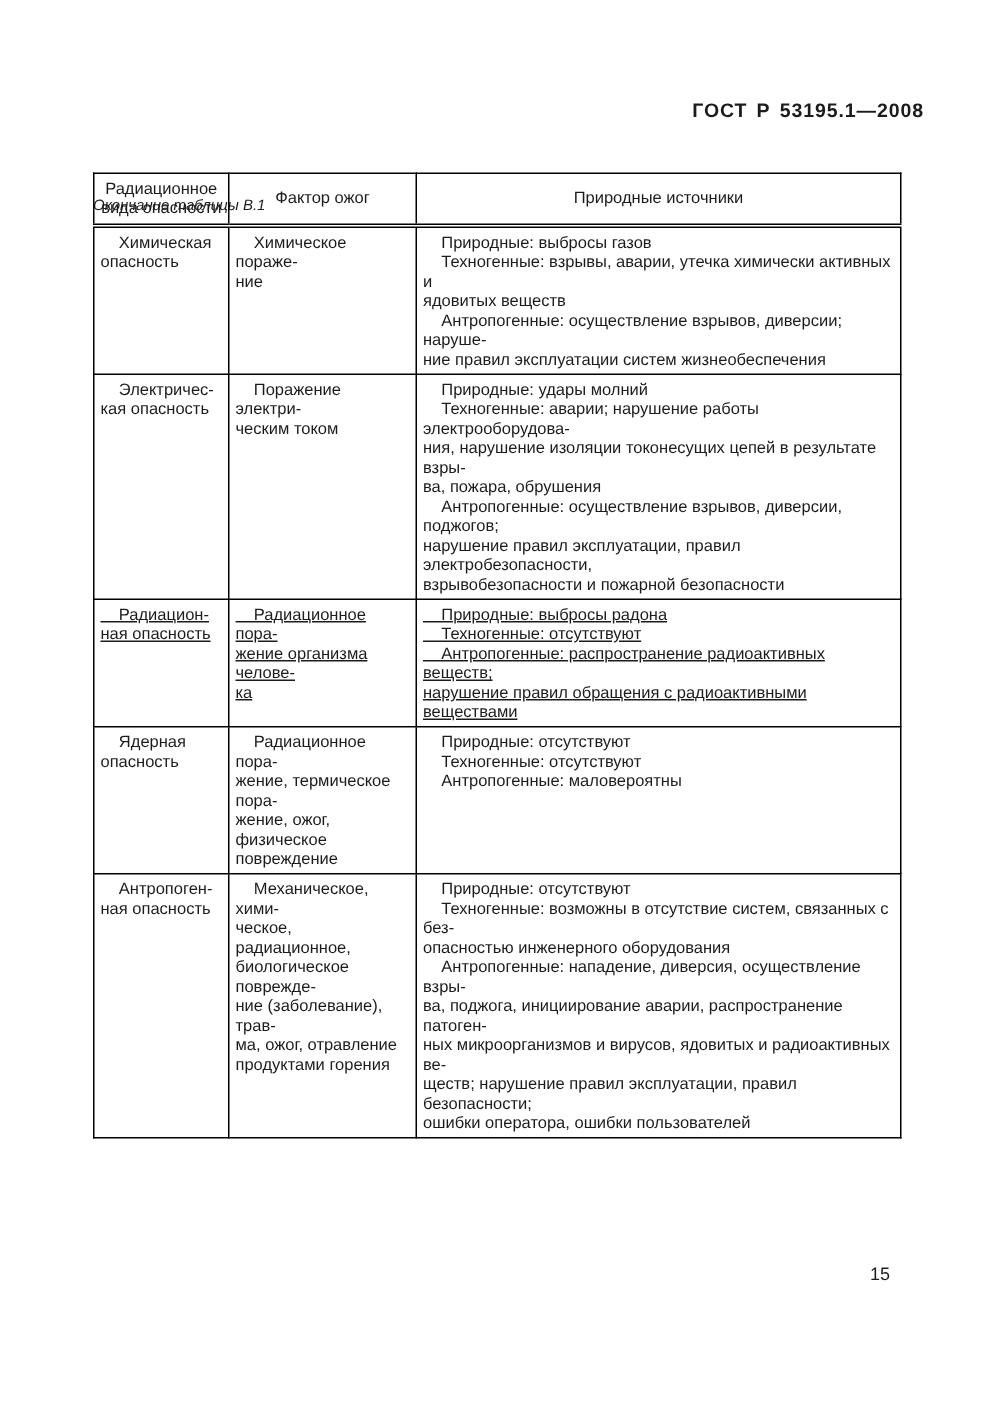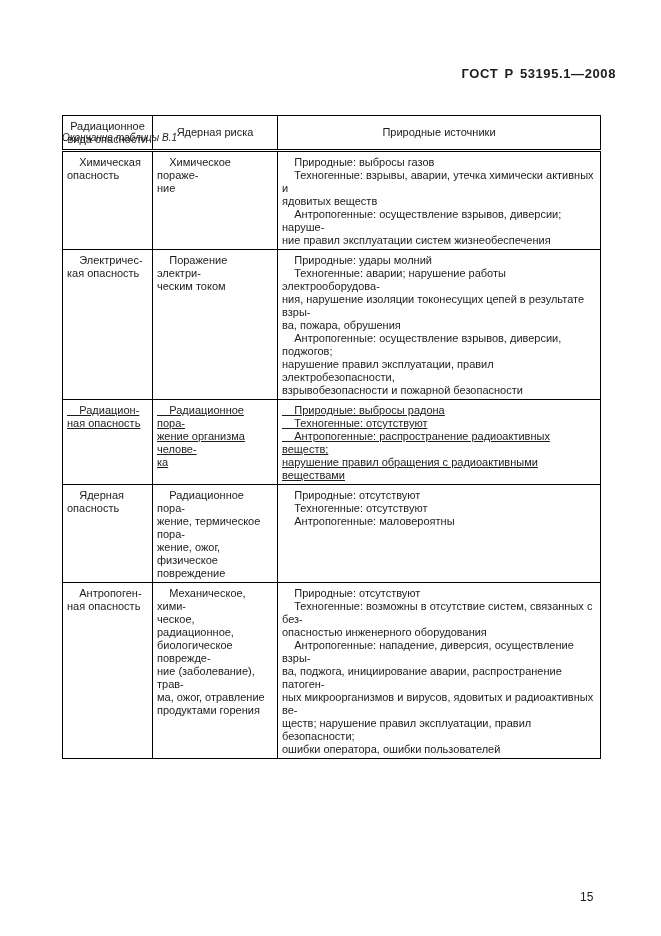--- a/index.html
+++ b/index.html
@@ -65,21 +65,21 @@
     overflow: hidden;
     margin-left: 23px;
   }
   tr.row-1 { height: 72px; }
   tr.row-2 { height: 94px; }
   tr.row-3 { height: 64px; text-decoration: underline; }
   tr.row-4 { height: 58px; }
   tr.row-5 { height: 113px; }
   .page-number {
     position: absolute;
-    top: 890px;
+    top: 842px;
     left: 580px;
     font-size: 12px;
   }
 </style>
 </head>
 <body>
 
 <div class="doc-header">ГОСТ Р 53195.1—2008</div>
 
 <div class="table-caption">Окончание таблицы В.1</div>
@@ -87,21 +87,21 @@
 <table class="risk-table">
   <colgroup>
       <col class="c1">
       <col class="c2">
       <col class="c3">
     </colgroup>
   <thead>
     <tr>
       <th>Радиационное
 вида опасности</th>
-      <th>Ядерная риска</th>
+      <th>Фактор ожог</th>
       <th>Природные источники</th>
     </tr>
   </thead>
   <tbody>
     <tr class="row-1">
       <td>&nbsp;&nbsp;&nbsp;&nbsp;Химическая
 опасность</td>
       <td>&nbsp;&nbsp;&nbsp;&nbsp;Химическое пораже-
 ние</td>
       <td>&nbsp;&nbsp;&nbsp;&nbsp;Природные: выбросы газов

